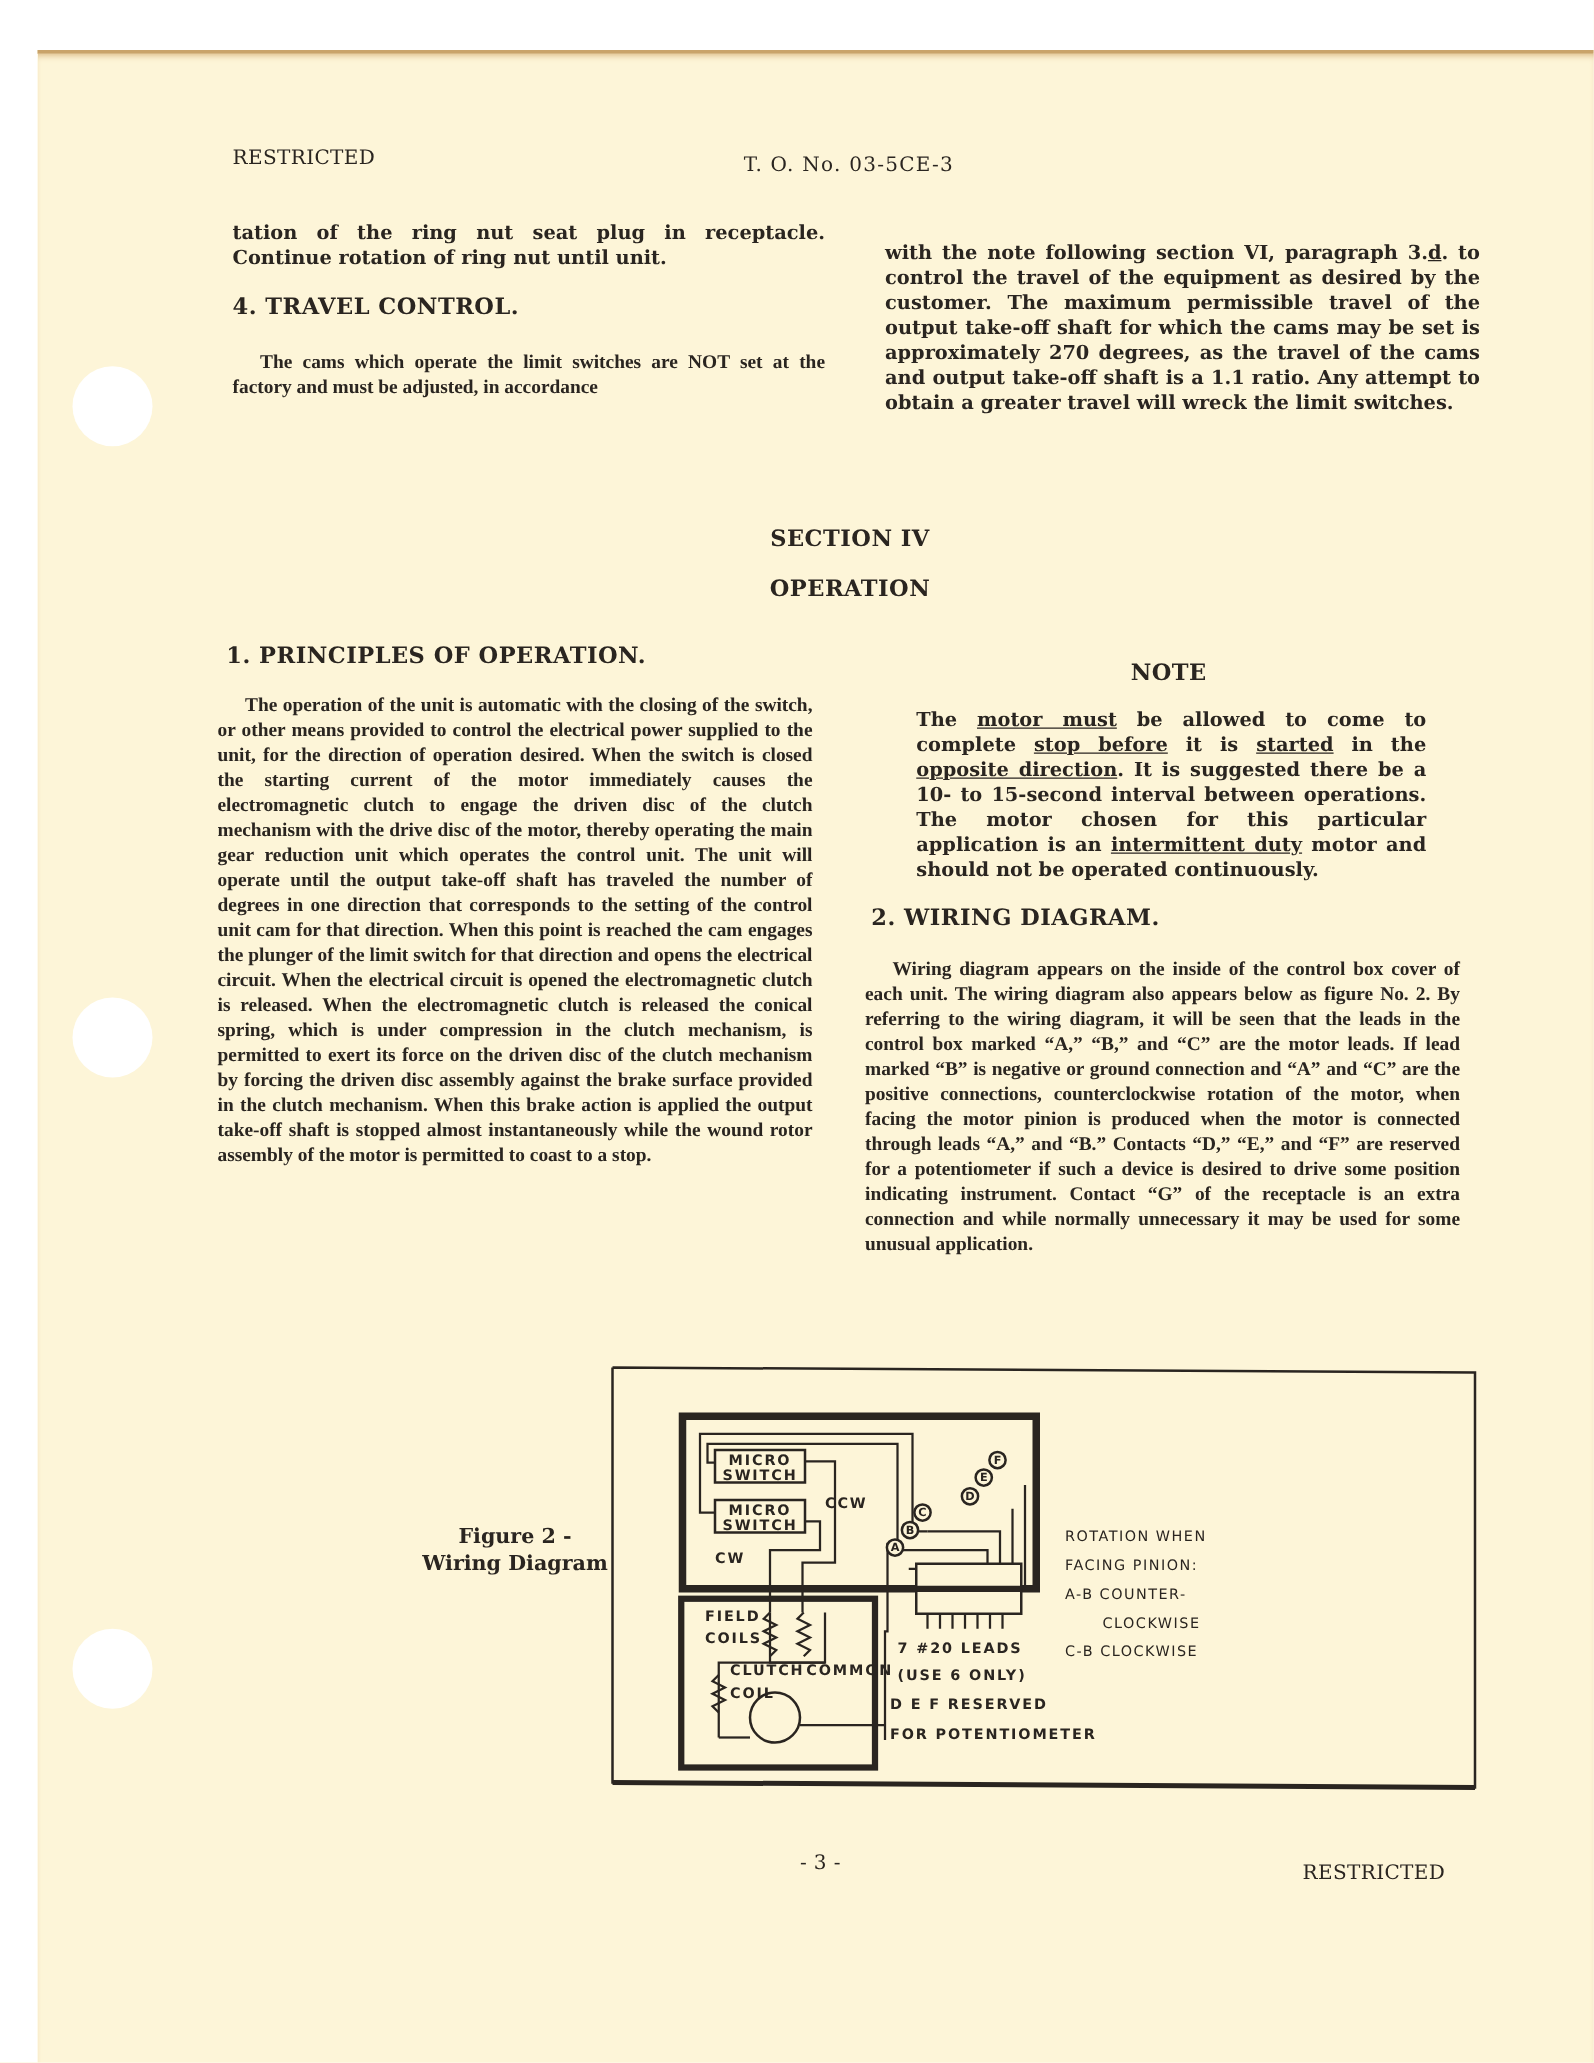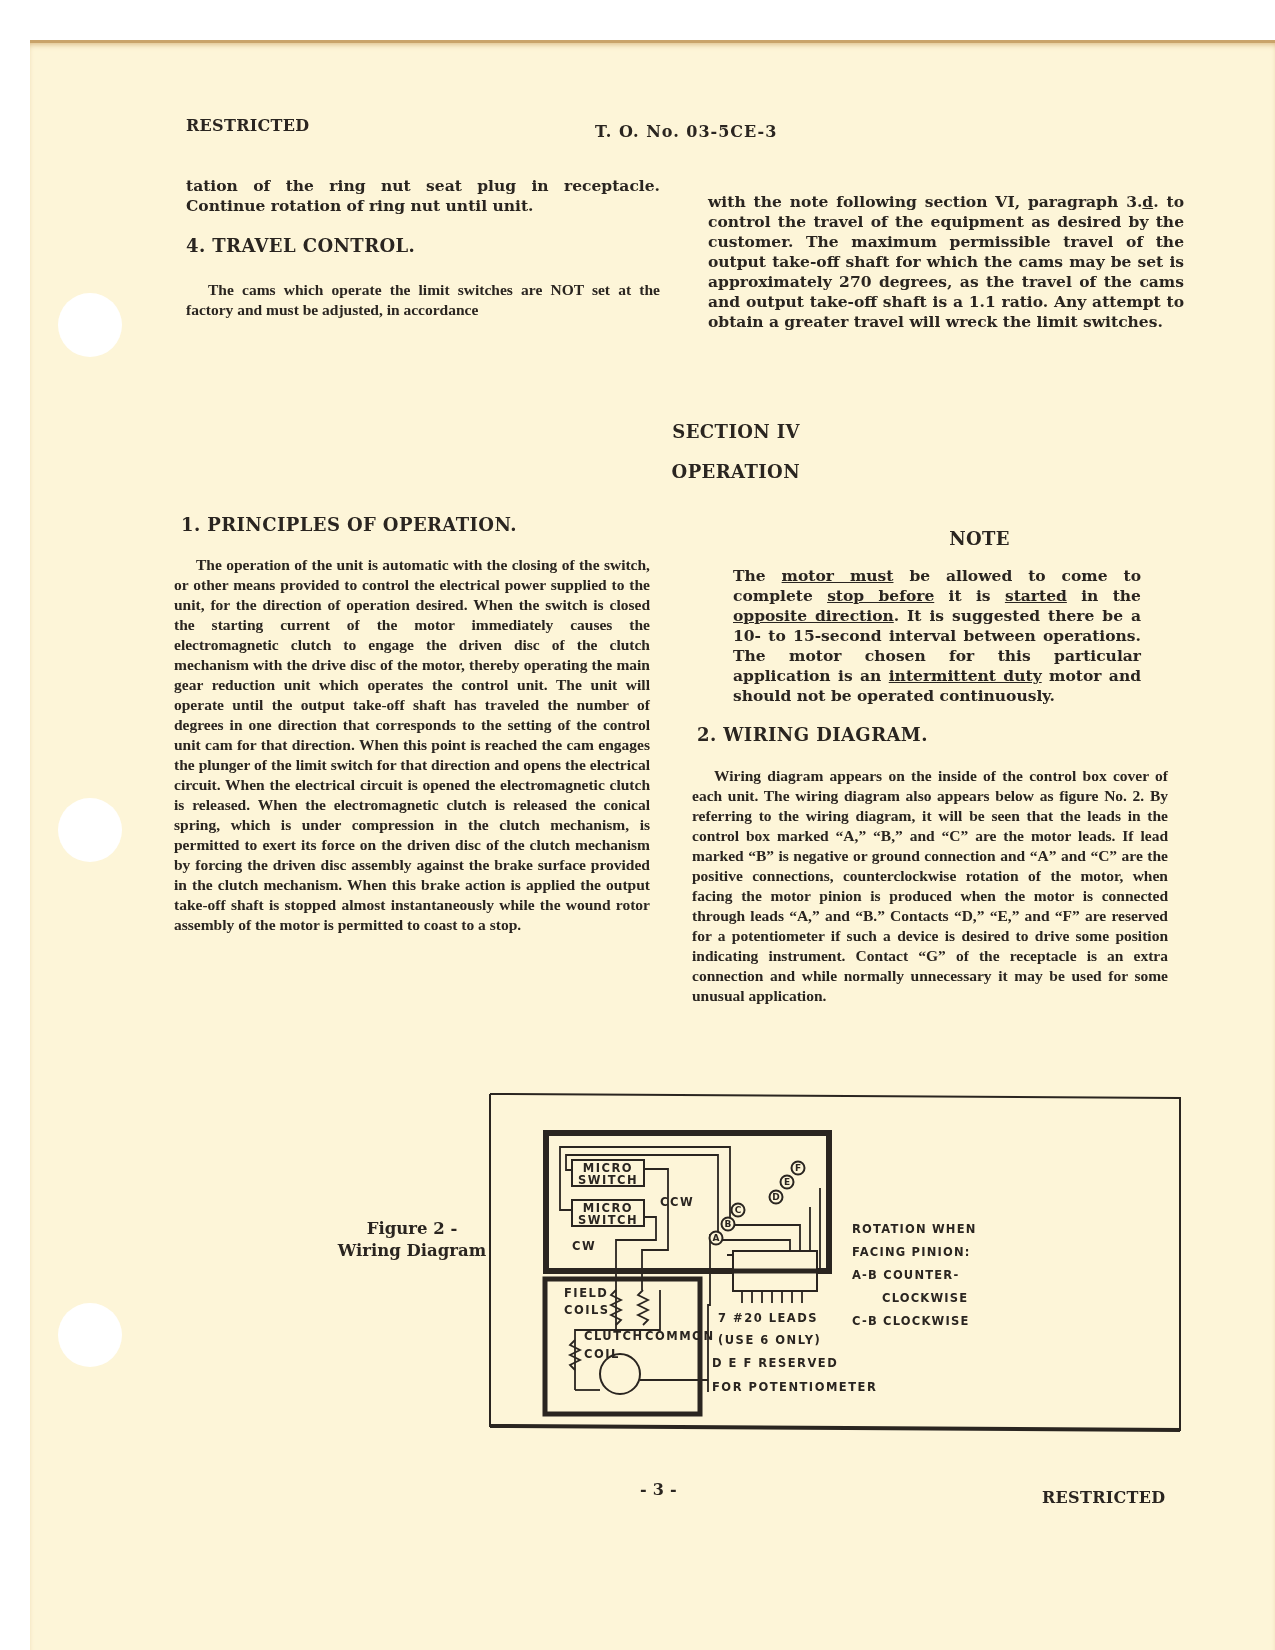--- a/index.html
+++ b/index.html
@@ -13,38 +13,38 @@
     position: absolute; left: 30px; top: 40px; width: 1245px; height: 1610px;
     background: #fdf5d8;
     border-top: 3px solid #c9a36a;
     box-shadow: inset 0 4px 6px -3px #d7b27a;
   }
   .hole {
     position: absolute; width: 64px; height: 64px; border-radius: 50%;
     background: #ffffff; left: 28px;
   }
   .abs { position: absolute; }
-  .hdr { font-weight: bold; font-size: 16px; letter-spacing: 0.3px; }
+  .hdr { font-weight: normal; font-size: 16px; letter-spacing: 0.3px; }
   .para {
     font-size: 15.5px; line-height: 20px; text-align: justify;
     font-weight: 600;
   }
   .heading { font-weight: bold; font-size: 18px; letter-spacing: 0.4px; }
-  .center { text-align: right; }
+  .center { text-align: center; }
   .indent { text-indent: 22px; font-family: Liberation Serif, serif; }
   u { text-decoration: underline; }
   .fig-caption { font-weight: bold; font-size: 16.5px; text-align: center; line-height: 22px; }
   .diag-text {
     font-family: "DejaVu Sans", "Liberation Sans", sans-serif;
     font-weight: bold; font-size: 11.5px; letter-spacing: 1.5px;
     fill: #2a2520;
   }
   .diag-legend {
     font-family: "DejaVu Sans", "Liberation Sans", sans-serif;
-    font-weight: bold; font-size: 11.5px; letter-spacing: 1.2px; line-height: 23px;
+    font-weight: normal; font-size: 11.5px; letter-spacing: 1.2px; line-height: 23px;
     color: #2a2520;
   }
 </style>
 </head>
 <body>
 
 <div class="page">
   <div class="hole" style="top:250px;"></div>
   <div class="hole" style="top:755px;"></div>
   <div class="hole" style="top:1260px;"></div>

